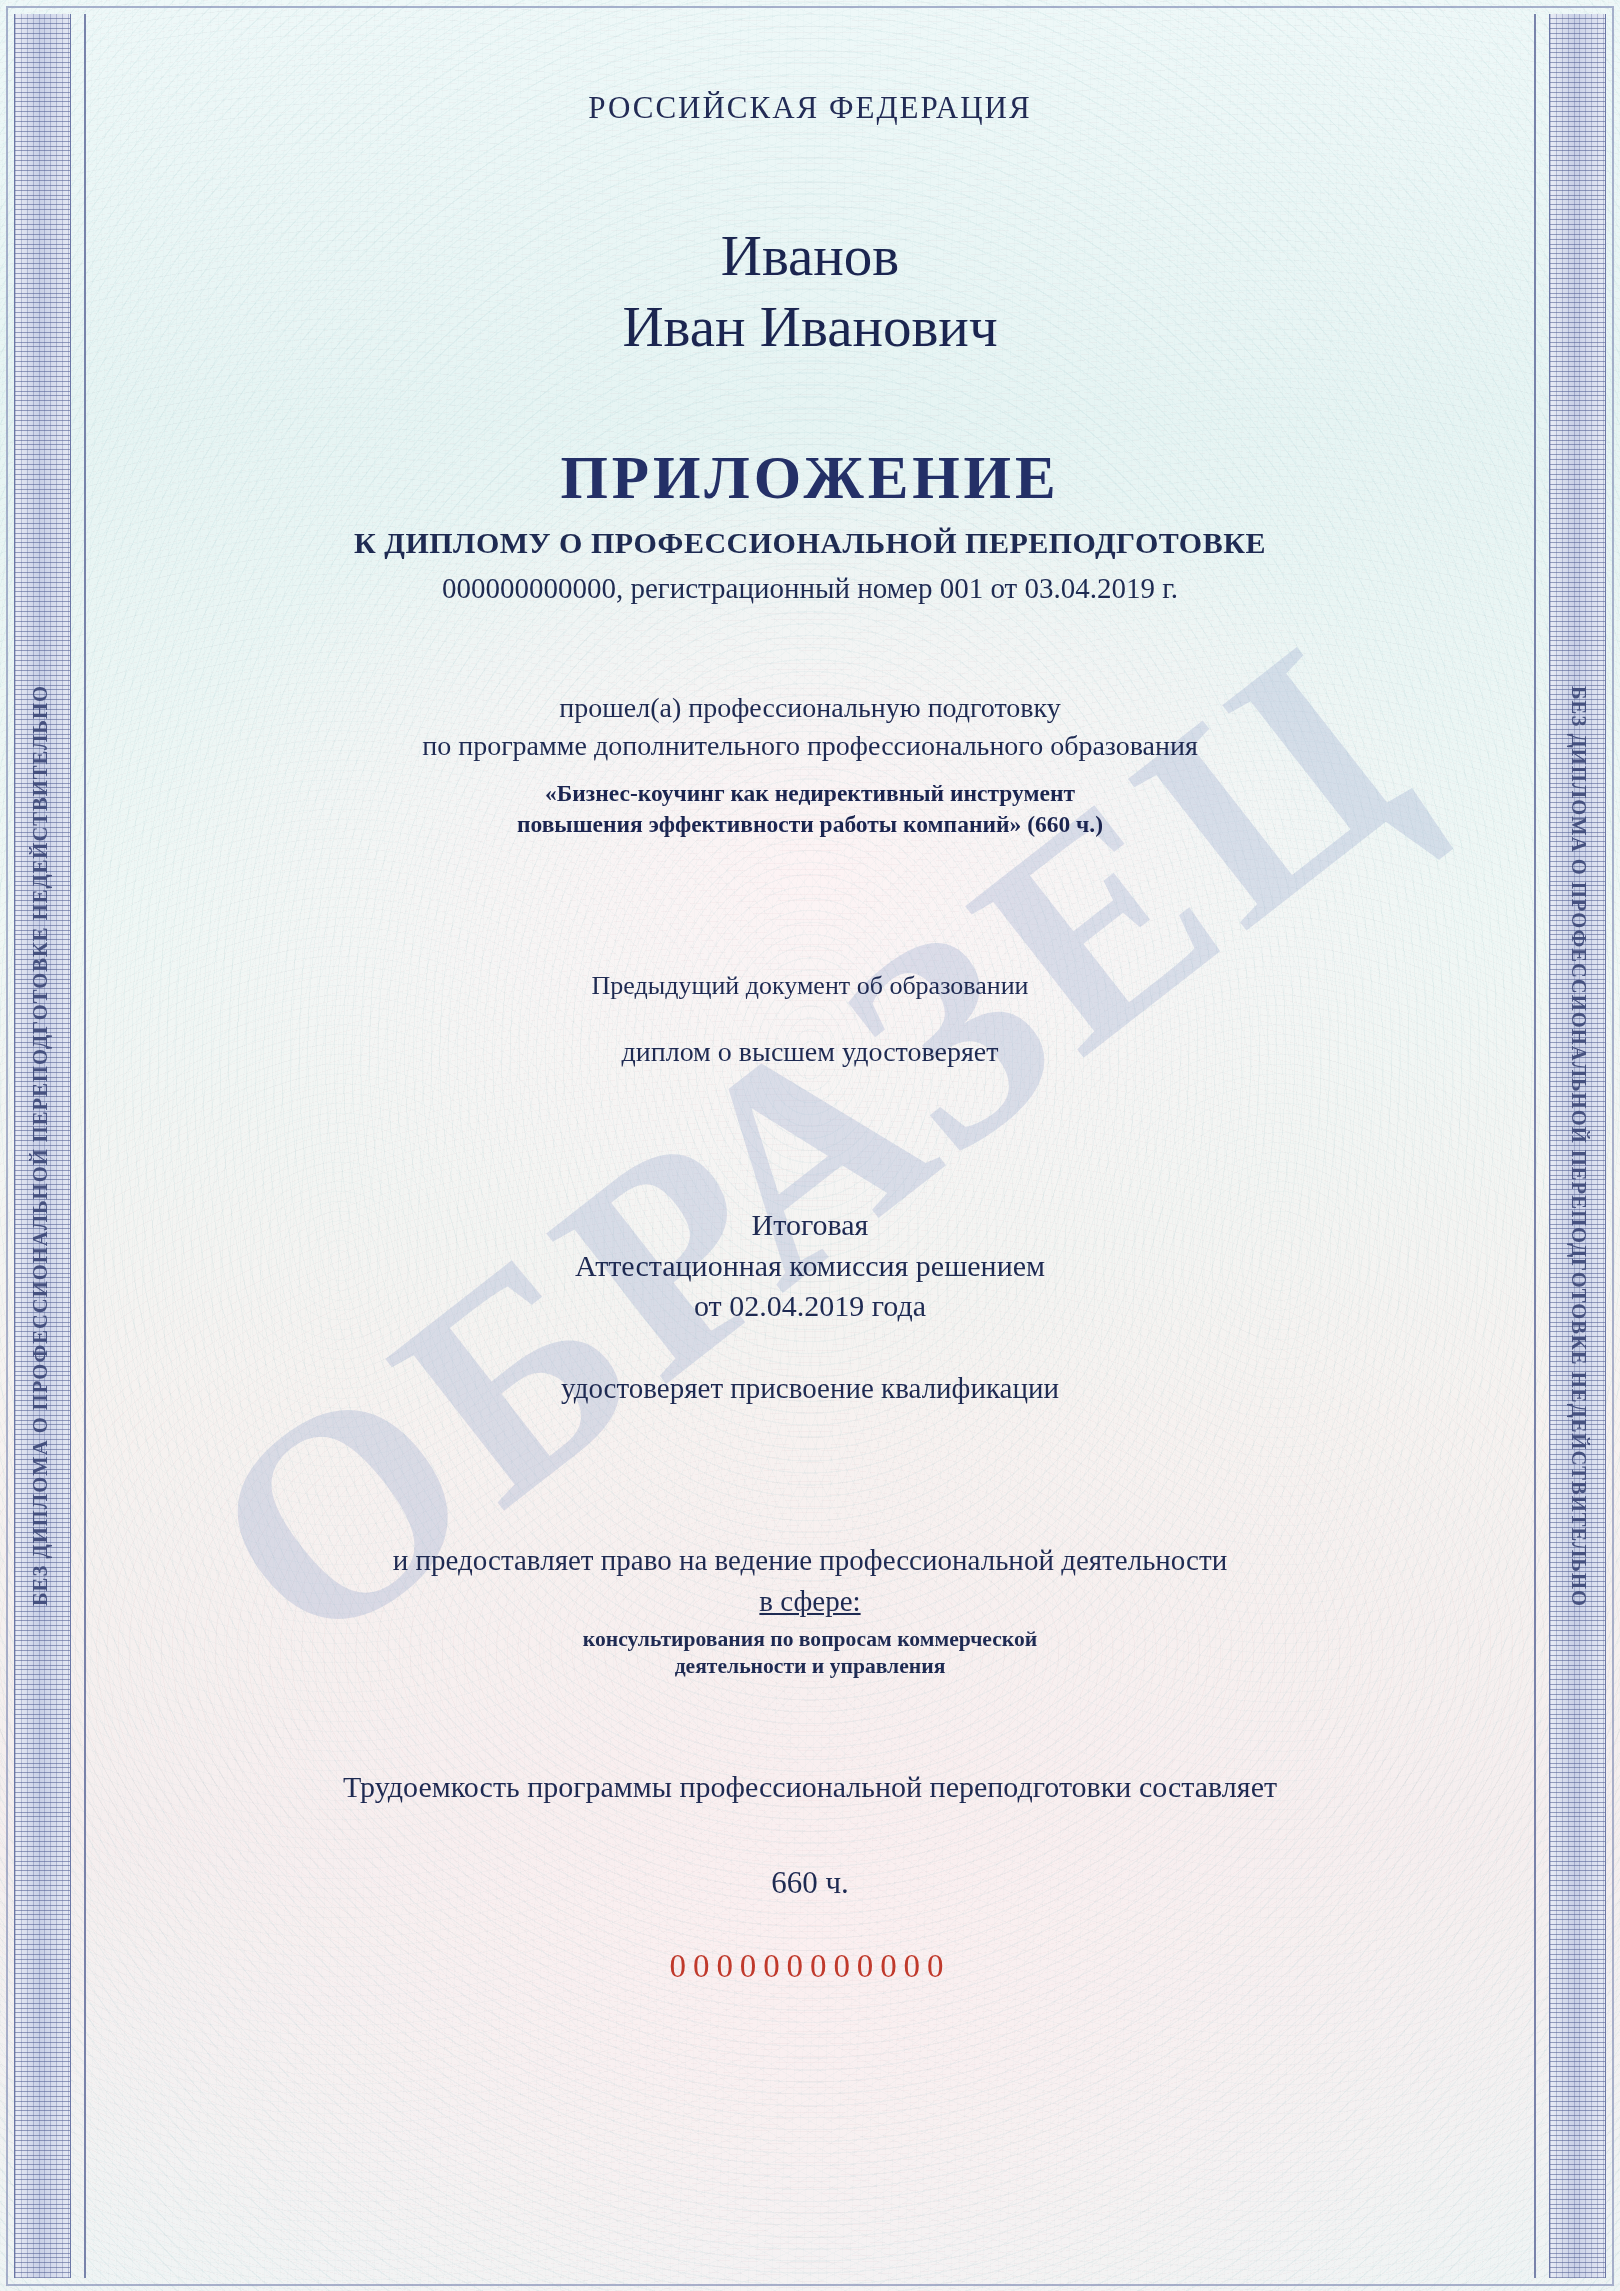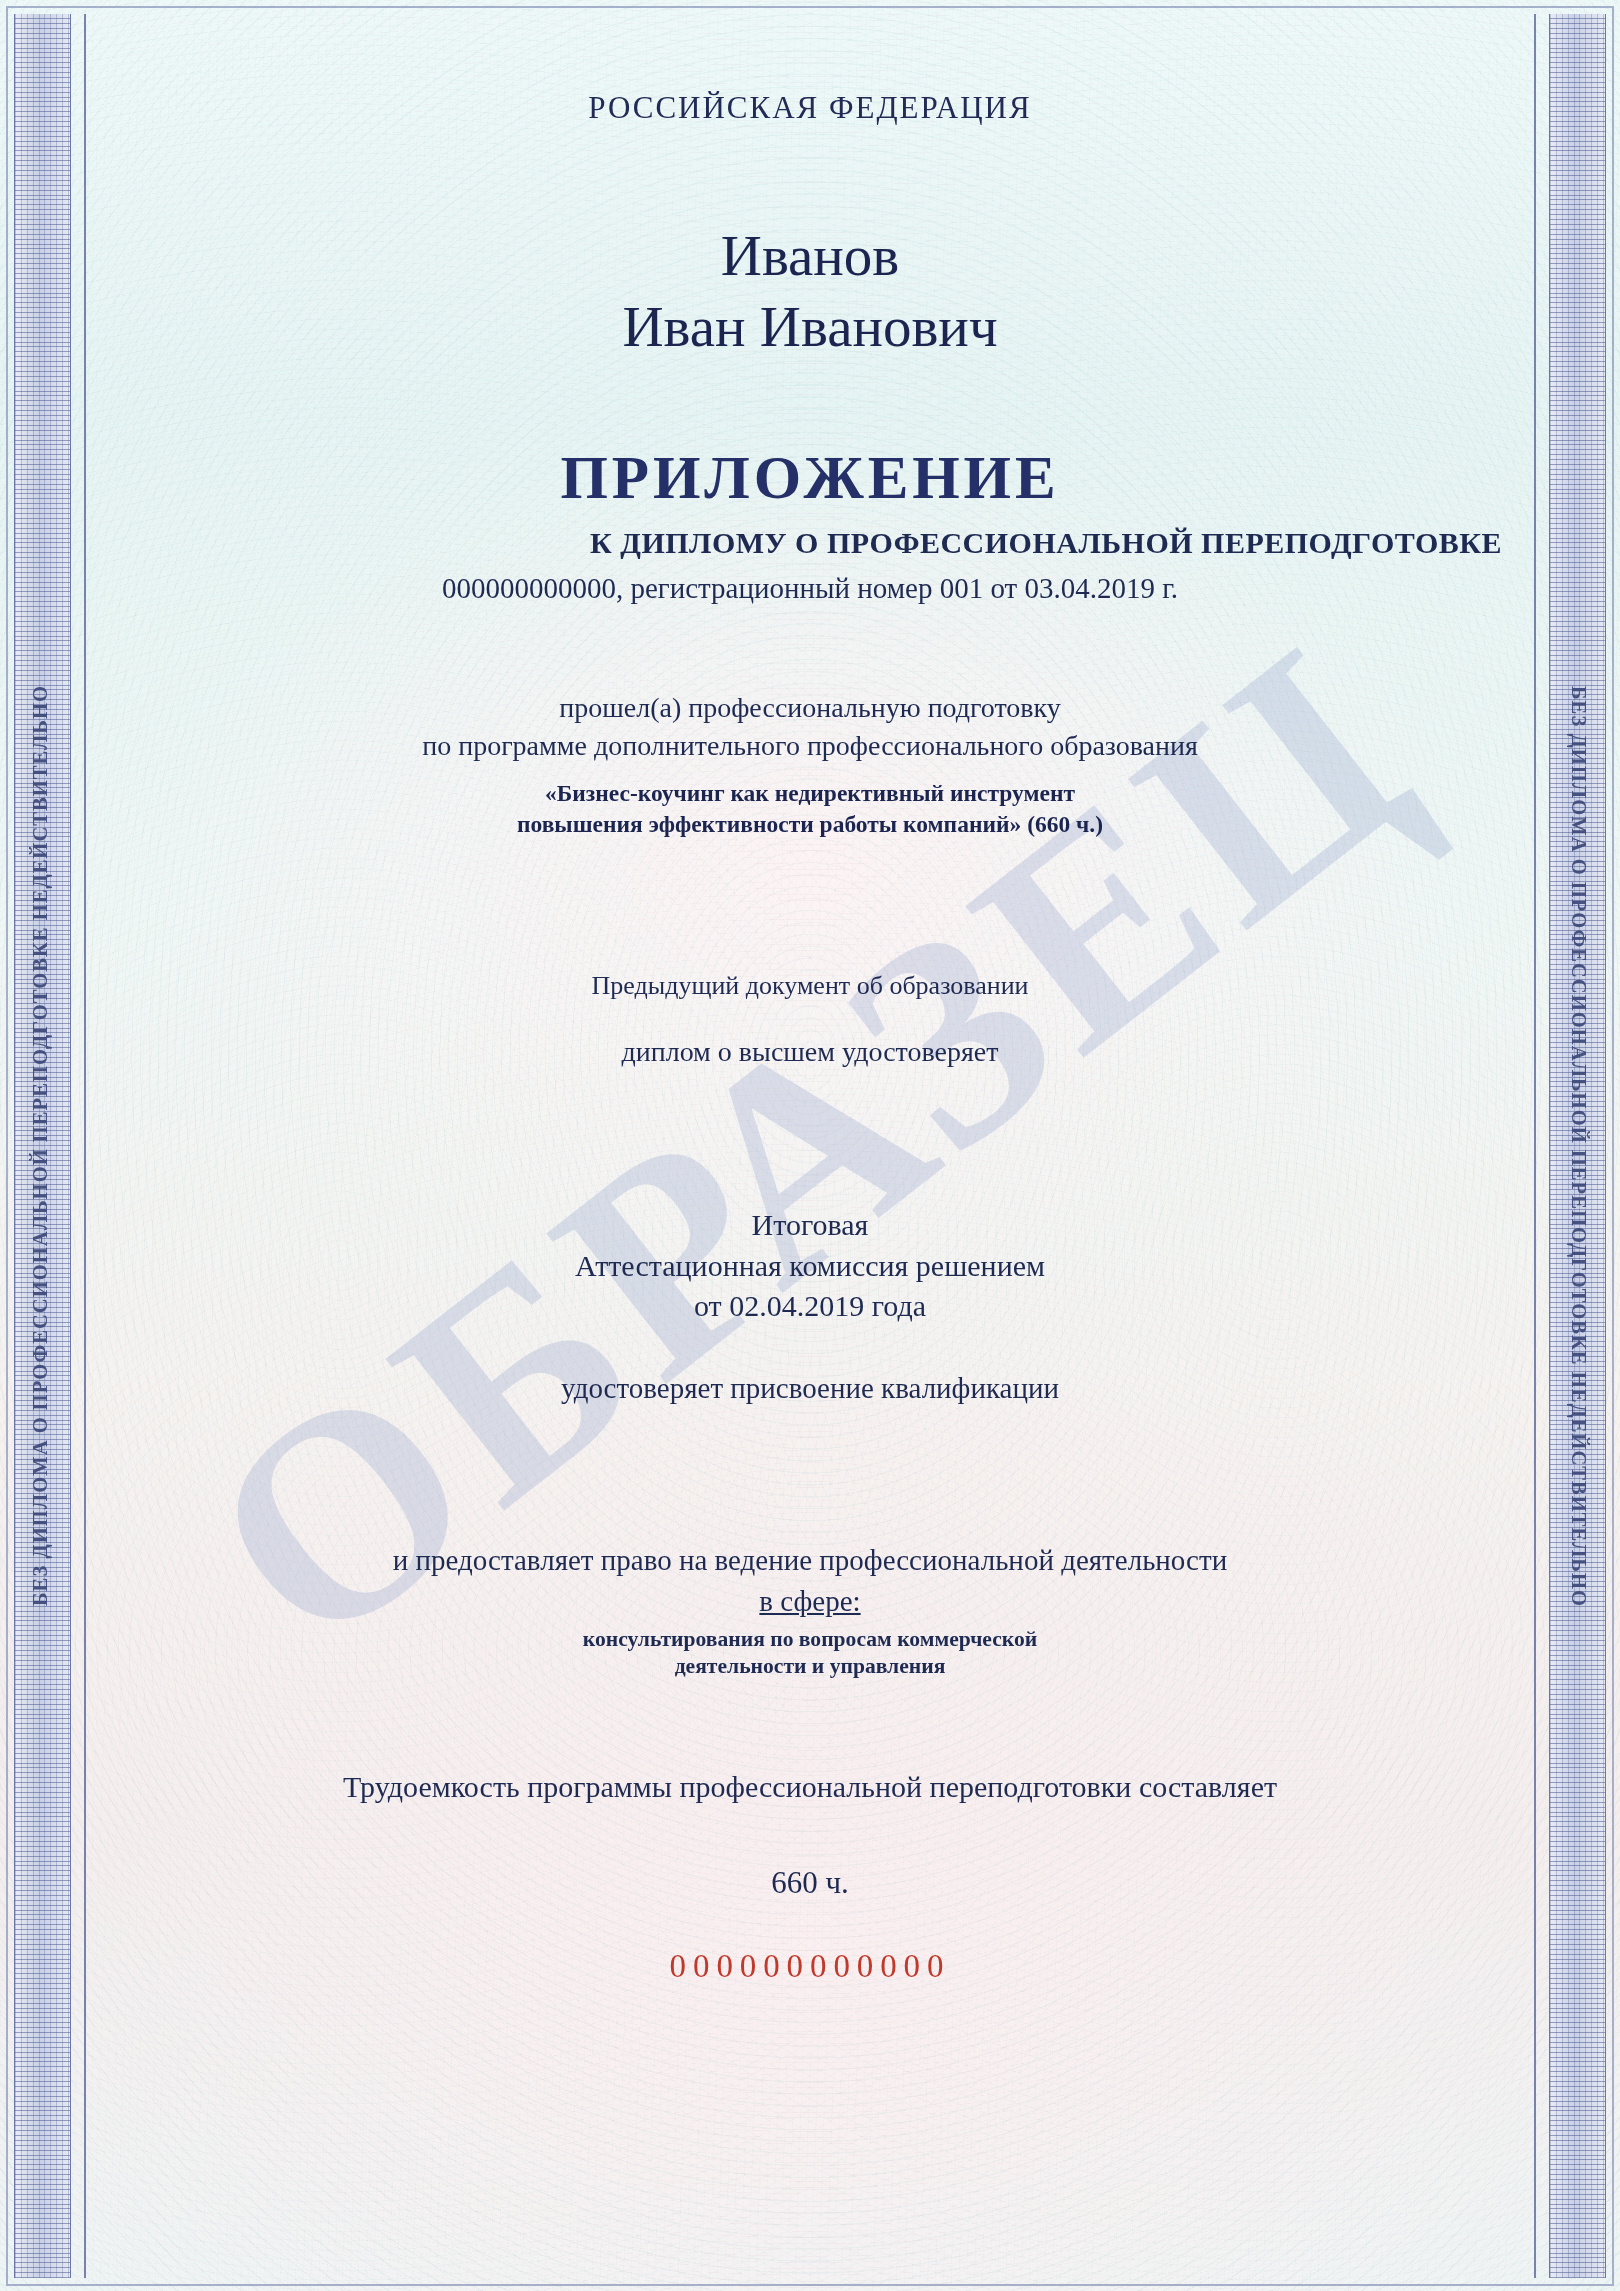--- a/index.html
+++ b/index.html
@@ -167,21 +167,20 @@
     letter-spacing: 3.9px;
     color: #243067;
   }
 
   .title-sub {
     margin-top: 13.7px;
     font-size: 30px;
     font-weight: bold;
     letter-spacing: 0.5px;
     color: #1e2a52;
-    text-align: right;
   }
 
   .reg-line {
     margin-top: 11.8px;
     font-size: 29px;
     color: #1e2a52;
   }
 
   .block-prog {
     margin-top: 84px;

